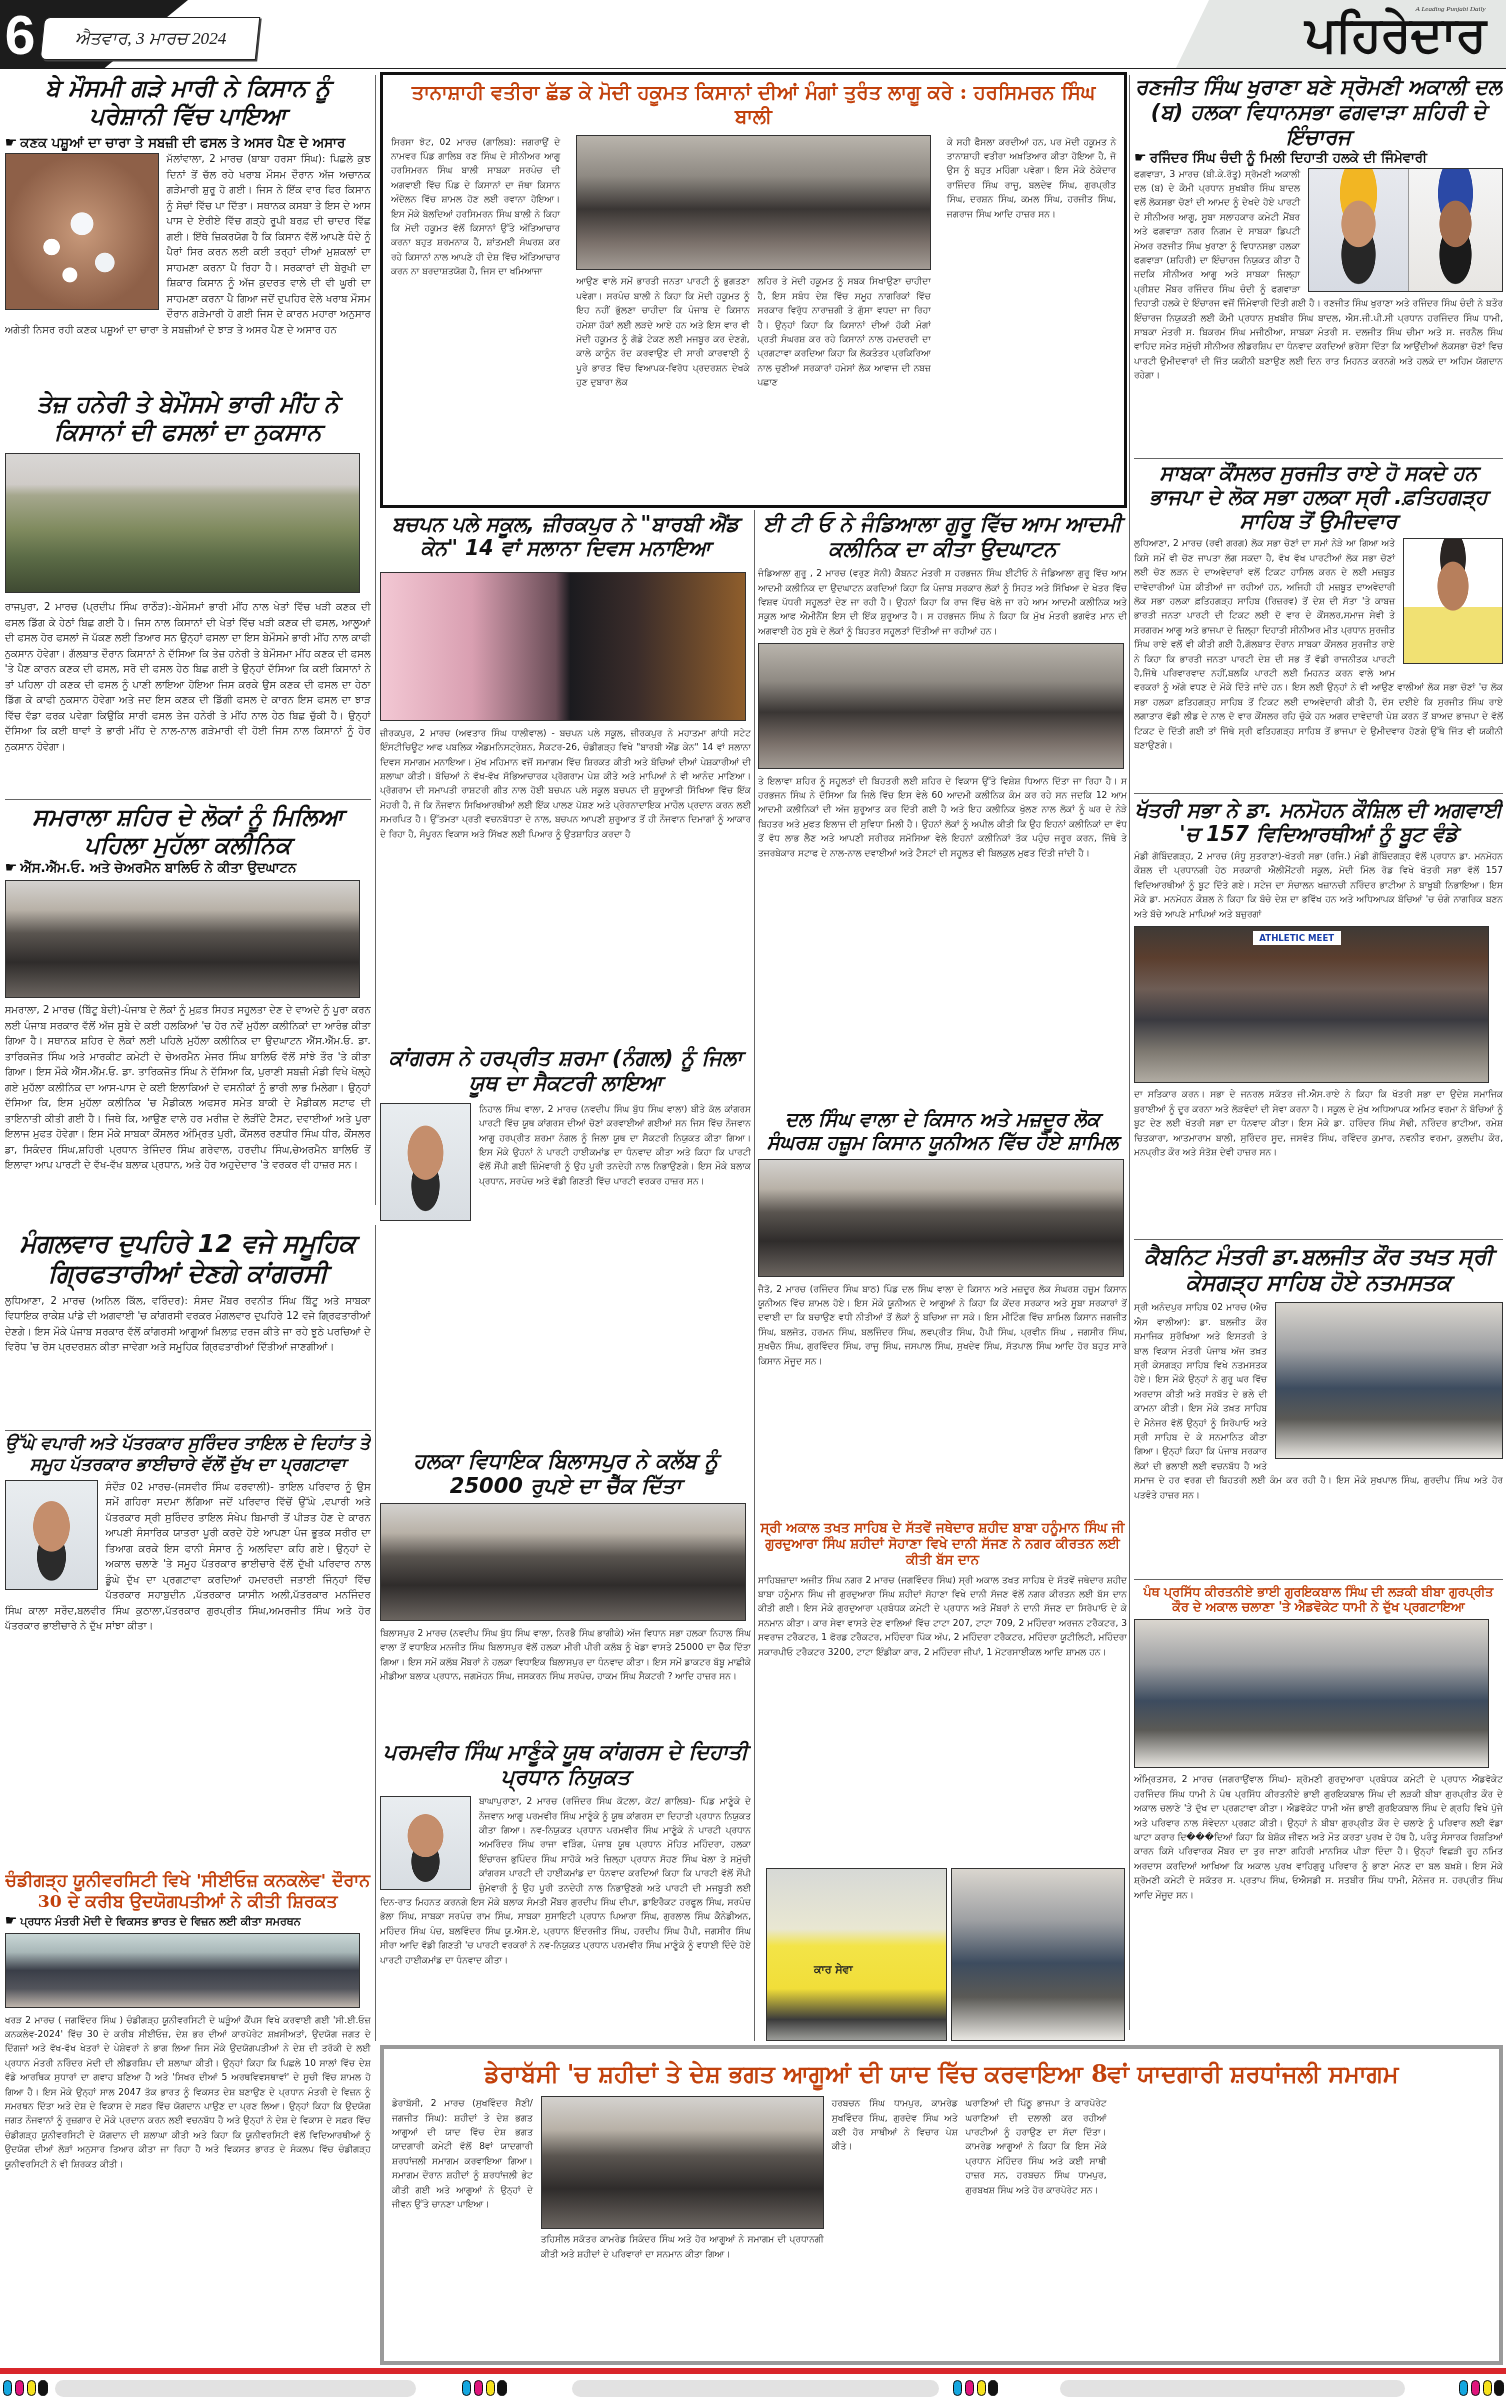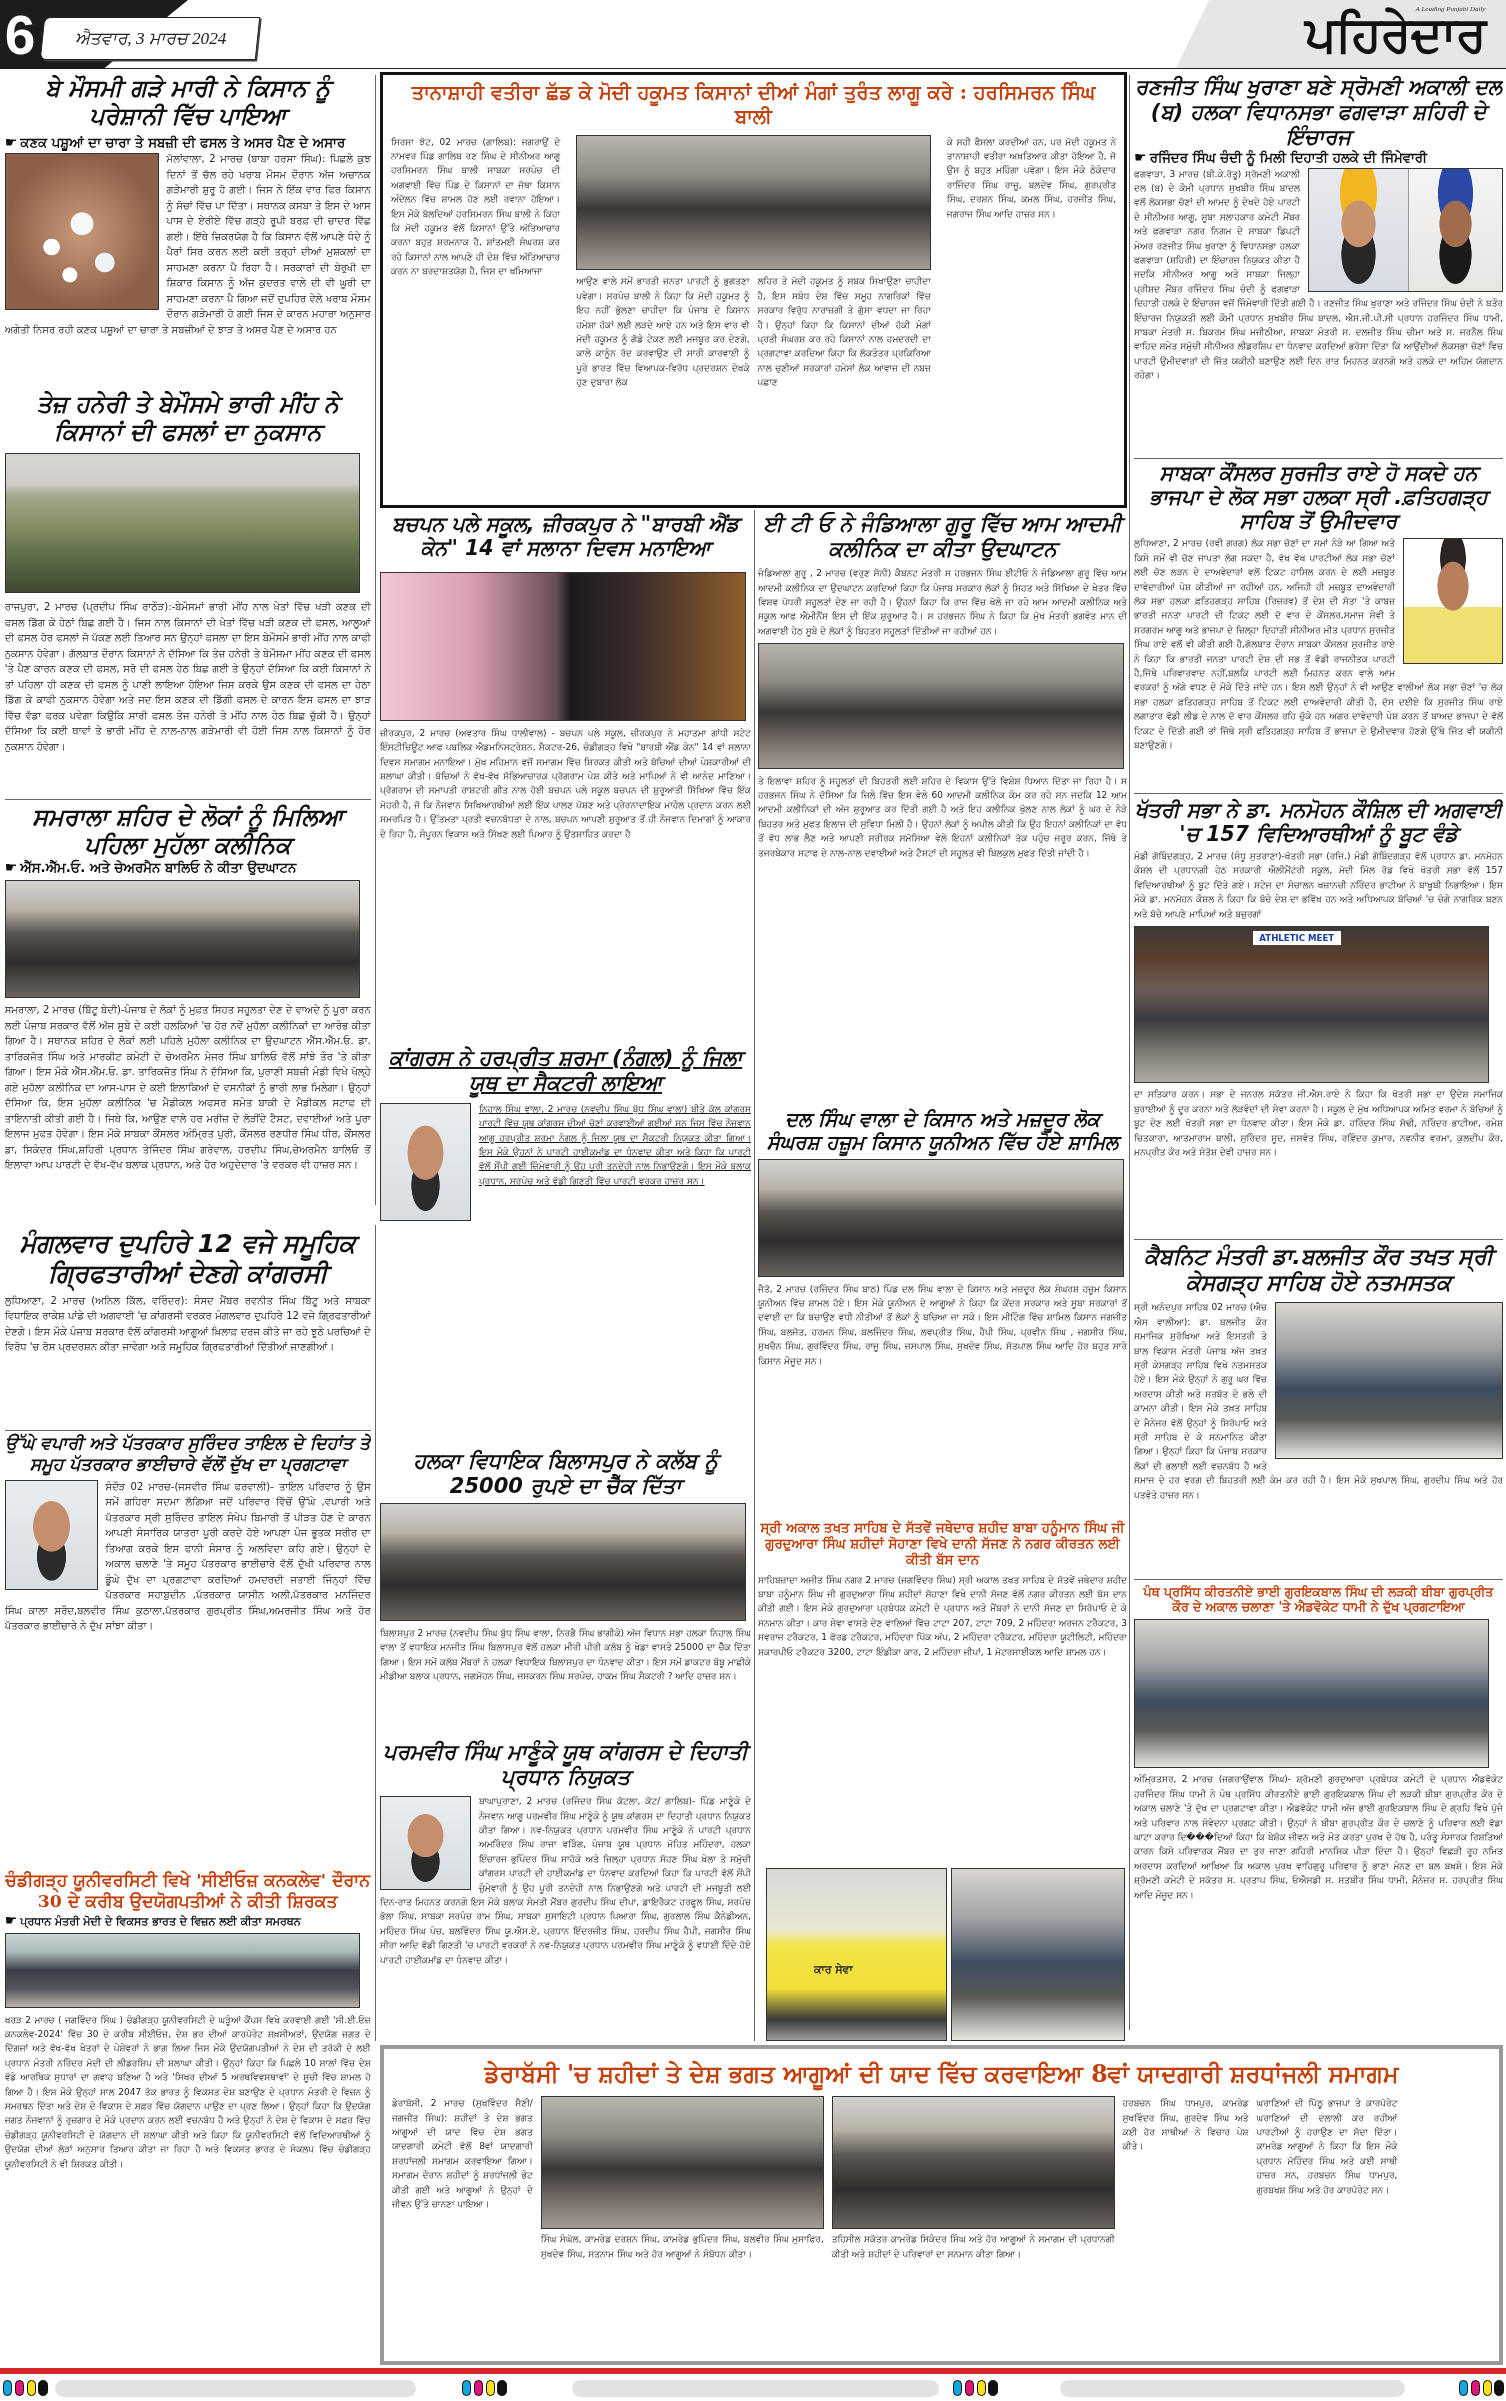--- a/index.html
+++ b/index.html
@@ -125,21 +125,21 @@
     <p class="body cond">ਕੇ ਸਹੀ ਫੈਸਲਾ ਕਰਦੀਆਂ ਹਨ, ਪਰ ਮੋਦੀ ਹਕੂਮਤ ਨੇ ਤਾਨਾਸ਼ਾਹੀ ਵਤੀਰਾ ਅਖ਼ਤਿਆਰ ਕੀਤਾ ਹੋਇਆ ਹੈ, ਜੋ ਉਸ ਨੂੰ ਬਹੁਤ ਮਹਿੰਗਾ ਪਵੇਗਾ। ਇਸ ਮੌਕੇ ਠੇਕੇਦਾਰ ਰਾਜਿੰਦਰ ਸਿੰਘ ਰਾਜੂ, ਬਲਦੇਵ ਸਿੰਘ, ਗੁਰਪ੍ਰੀਤ ਸਿੰਘ, ਦਰਸ਼ਨ ਸਿੰਘ, ਕਮਲ ਸਿੰਘ, ਹਰਜੀਤ ਸਿੰਘ, ਜਗਰਾਜ ਸਿੰਘ ਆਦਿ ਹਾਜ਼ਰ ਸਨ।</p>
   </div>
 </article>
 
 <article class="art" style="left:380px; top:512px; width:371px; height:440px;">
   <h2 class="hl" style="font-size:20.4px; margin-bottom:12px;">ਬਚਪਨ ਪਲੇ ਸਕੂਲ, ਜ਼ੀਰਕਪੁਰ ਨੇ "ਬਾਰਬੀ ਐਂਡ ਕੇਨ" 14 ਵਾਂ ਸਲਾਨਾ ਦਿਵਸ ਮਨਾਇਆ</h2>
   <div class="photo ph-stage" style="width:366px; height:149px; margin-bottom:4.7px;"></div>
   <p class="body cond">ਜ਼ੀਰਕਪੁਰ, 2 ਮਾਰਚ (ਅਵਤਾਰ ਸਿੰਘ ਧਾਲੀਵਾਲ) - ਬਚਪਨ ਪਲੇ ਸਕੂਲ, ਜ਼ੀਰਕਪੁਰ ਨੇ ਮਹਾਤਮਾ ਗਾਂਧੀ ਸਟੇਟ ਇੰਸਟੀਚਿਊਟ ਆਫ ਪਬਲਿਕ ਐਡਮਨਿਸਟ੍ਰੇਸ਼ਨ, ਸੈਕਟਰ-26, ਚੰਡੀਗੜ੍ਹ ਵਿਖੇ "ਬਾਰਬੀ ਐਂਡ ਕੇਨ" 14 ਵਾਂ ਸਲਾਨਾ ਦਿਵਸ ਸਮਾਗਮ ਮਨਾਇਆ। ਮੁੱਖ ਮਹਿਮਾਨ ਵਜੋਂ ਸਮਾਗਮ ਵਿੱਚ ਸ਼ਿਰਕਤ ਕੀਤੀ ਅਤੇ ਬੱਚਿਆਂ ਦੀਆਂ ਪੇਸ਼ਕਾਰੀਆਂ ਦੀ ਸ਼ਲਾਘਾ ਕੀਤੀ। ਬੱਚਿਆਂ ਨੇ ਵੱਖ-ਵੱਖ ਸੱਭਿਆਚਾਰਕ ਪ੍ਰੋਗਰਾਮ ਪੇਸ਼ ਕੀਤੇ ਅਤੇ ਮਾਪਿਆਂ ਨੇ ਵੀ ਆਨੰਦ ਮਾਣਿਆ। ਪ੍ਰੋਗਰਾਮ ਦੀ ਸਮਾਪਤੀ ਰਾਸ਼ਟਰੀ ਗੀਤ ਨਾਲ ਹੋਈ ਬਚਪਨ ਪਲੇ ਸਕੂਲ ਬਚਪਨ ਦੀ ਸ਼ੁਰੂਆਤੀ ਸਿੱਖਿਆ ਵਿੱਚ ਇੱਕ ਮੋਹਰੀ ਹੈ, ਜੋ ਕਿ ਨੌਜਵਾਨ ਸਿਖਿਆਰਥੀਆਂ ਲਈ ਇੱਕ ਪਾਲਣ ਪੋਸ਼ਣ ਅਤੇ ਪ੍ਰੇਰਨਾਦਾਇਕ ਮਾਹੌਲ ਪ੍ਰਦਾਨ ਕਰਨ ਲਈ ਸਮਰਪਿਤ ਹੈ। ਉੱਤਮਤਾ ਪ੍ਰਤੀ ਵਚਨਬੱਧਤਾ ਦੇ ਨਾਲ, ਬਚਪਨ ਆਪਣੀ ਸ਼ੁਰੂਆਤ ਤੋਂ ਹੀ ਨੌਜਵਾਨ ਦਿਮਾਗਾਂ ਨੂੰ ਆਕਾਰ ਦੇ ਰਿਹਾ ਹੈ, ਸੰਪੂਰਨ ਵਿਕਾਸ ਅਤੇ ਸਿੱਖਣ ਲਈ ਪਿਆਰ ਨੂੰ ਉਤਸ਼ਾਹਿਤ ਕਰਦਾ ਹੈ</p>
 </article>
 
-<article class="art" style="left:380px; top:1046px; width:371px; height:400px;text-decoration:underline;">
+<article class="art" style="left:380px; top:1046px; width:371px; height:400px;">
   <h2 class="hl" style="font-size:21px; margin-bottom:6.3px;">ਕਾਂਗਰਸ ਨੇ ਹਰਪ੍ਰੀਤ ਸ਼ਰਮਾ (ਨੰਗਲ) ਨੂੰ ਜਿਲਾ ਯੂਥ ਦਾ ਸੈਕਟਰੀ ਲਾਇਆ</h2>
   <div class="photo ph-portrait float-l" style="width:91px; height:118px;"></div>
   <p class="body cond">ਨਿਹਾਲ ਸਿੰਘ ਵਾਲਾ, 2 ਮਾਰਚ (ਨਵਦੀਪ ਸਿੰਘ ਬੁੱਧ ਸਿੰਘ ਵਾਲਾ) ਬੀਤੇ ਕੱਲ ਕਾਂਗਰਸ ਪਾਰਟੀ ਵਿੱਚ ਯੂਥ ਕਾਂਗਰਸ ਦੀਆਂ ਚੋਣਾਂ ਕਰਵਾਈਆਂ ਗਈਆਂ ਸਨ ਜਿਸ ਵਿੱਚ ਨੌਜਵਾਨ ਆਗੂ ਹਰਪ੍ਰੀਤ ਸ਼ਰਮਾ ਨੰਗਲ ਨੂੰ ਜਿਲਾ ਯੂਥ ਦਾ ਸੈਕਟਰੀ ਨਿਯੁਕਤ ਕੀਤਾ ਗਿਆ। ਇਸ ਮੌਕੇ ਉਹਨਾਂ ਨੇ ਪਾਰਟੀ ਹਾਈਕਮਾਂਡ ਦਾ ਧੰਨਵਾਦ ਕੀਤਾ ਅਤੇ ਕਿਹਾ ਕਿ ਪਾਰਟੀ ਵੱਲੋਂ ਸੌਂਪੀ ਗਈ ਜ਼ਿੰਮੇਵਾਰੀ ਨੂੰ ਉਹ ਪੂਰੀ ਤਨਦੇਹੀ ਨਾਲ ਨਿਭਾਉਣਗੇ। ਇਸ ਮੌਕੇ ਬਲਾਕ ਪ੍ਰਧਾਨ, ਸਰਪੰਚ ਅਤੇ ਵੱਡੀ ਗਿਣਤੀ ਵਿੱਚ ਪਾਰਟੀ ਵਰਕਰ ਹਾਜ਼ਰ ਸਨ।</p>
 </article>
 
 <article class="art" style="left:380px; top:1449px; width:371px; height:290px;">
   <h2 class="hl" style="font-size:21px; margin-bottom:4.7px;">ਹਲਕਾ ਵਿਧਾਇਕ ਬਿਲਾਸਪੁਰ ਨੇ ਕਲੱਬ ਨੂੰ 25000 ਰੁਪਏ ਦਾ ਚੈੱਕ ਦਿੱਤਾ</h2>
   <div class="photo ph-group" style="width:366px; height:118px; margin-bottom:4.7px;"></div>
   <p class="body cond">ਬਿਲਾਸਪੁਰ 2 ਮਾਰਚ (ਨਵਦੀਪ ਸਿੰਘ ਬੁੱਧ ਸਿੰਘ ਵਾਲਾ, ਨਿਰਭੈ ਸਿੰਘ ਭਾਗੀਕੇ) ਅੱਜ ਵਿਧਾਨ ਸਭਾ ਹਲਕਾ ਨਿਹਾਲ ਸਿੰਘ ਵਾਲਾ ਤੋਂ ਵਧਾਇਕ ਮਨਜੀਤ ਸਿੰਘ ਬਿਲਾਸਪੁਰ ਵੱਲੋਂ ਹਲਕਾ ਮੀਰੀ ਪੀਰੀ ਕਲੱਬ ਨੂੰ ਖੇਡਾ ਵਾਸਤੇ 25000 ਦਾ ਚੈੱਕ ਦਿੱਤਾ ਗਿਆ। ਇਸ ਸਮੇਂ ਕਲੱਬ ਮੈਂਬਰਾਂ ਨੇ ਹਲਕਾ ਵਿਧਾਇਕ ਬਿਲਾਸਪੁਰ ਦਾ ਧੰਨਵਾਦ ਕੀਤਾ। ਇਸ ਸਮੇਂ ਡਾਕਟਰ ਬੱਬੂ ਮਾਛੀਕੇ ਮੀਡੀਆ ਬਲਾਕ ਪ੍ਰਧਾਨ, ਜਗਮੋਹਨ ਸਿੰਘ, ਜਸਕਰਨ ਸਿੰਘ ਸਰਪੰਚ, ਹਾਕਮ ਸਿੰਘ ਸੈਕਟਰੀ ? ਆਦਿ ਹਾਜ਼ਰ ਸਨ।</p>
 </article>
@@ -212,24 +212,20 @@
   <h2 class="hl-serif" style="font-size:12.6px; margin:4.7px 0;">ਪੰਥ ਪ੍ਰਸਿੱਧ ਕੀਰਤਨੀਏ ਭਾਈ ਗੁਰਇਕਬਾਲ ਸਿੰਘ ਦੀ ਲੜਕੀ ਬੀਬਾ ਗੁਰਪ੍ਰੀਤ ਕੌਰ ਦੇ ਅਕਾਲ ਚਲਾਣਾ 'ਤੇ ਐਡਵੋਕੇਟ ਧਾਮੀ ਨੇ ਦੁੱਖ ਪ੍ਰਗਟਾਇਆ</h2>
   <div class="photo ph-seated" style="width:355px; height:149px; margin-bottom:4.7px;"></div>
   <p class="body cond">ਅੰਮ੍ਰਿਤਸਰ, 2 ਮਾਰਚ (ਜਗਰਾਉਂਵਾਲ ਸਿੰਘ)- ਸ਼੍ਰੋਮਣੀ ਗੁਰਦੁਆਰਾ ਪ੍ਰਬੰਧਕ ਕਮੇਟੀ ਦੇ ਪ੍ਰਧਾਨ ਐਡਵੋਕੇਟ ਹਰਜਿੰਦਰ ਸਿੰਘ ਧਾਮੀ ਨੇ ਪੰਥ ਪ੍ਰਸਿੱਧ ਕੀਰਤਨੀਏ ਭਾਈ ਗੁਰਇਕਬਾਲ ਸਿੰਘ ਦੀ ਲੜਕੀ ਬੀਬਾ ਗੁਰਪ੍ਰੀਤ ਕੌਰ ਦੇ ਅਕਾਲ ਚਲਾਣੇ 'ਤੇ ਦੁੱਖ ਦਾ ਪ੍ਰਗਟਾਵਾ ਕੀਤਾ। ਐਡਵੋਕੇਟ ਧਾਮੀ ਅੱਜ ਭਾਈ ਗੁਰਇਕਬਾਲ ਸਿੰਘ ਦੇ ਗ੍ਰਹਿ ਵਿਖੇ ਪੁੱਜੇ ਅਤੇ ਪਰਿਵਾਰ ਨਾਲ ਸੰਵੇਦਨਾ ਪ੍ਰਗਟ ਕੀਤੀ। ਉਨ੍ਹਾਂ ਨੇ ਬੀਬਾ ਗੁਰਪ੍ਰੀਤ ਕੌਰ ਦੇ ਚਲਾਣੇ ਨੂੰ ਪਰਿਵਾਰ ਲਈ ਵੱਡਾ ਘਾਟਾ ਕਰਾਰ ਦਿ���ਦਿਆਂ ਕਿਹਾ ਕਿ ਬੇਸ਼ੱਕ ਜੀਵਨ ਅਤੇ ਮੌਤ ਕਰਤਾ ਪੁਰਖ ਦੇ ਹੱਥ ਹੈ, ਪਰੰਤੂ ਸੰਸਾਰਕ ਰਿਸ਼ਤਿਆਂ ਕਾਰਨ ਕਿਸੇ ਪਰਿਵਾਰਕ ਮੈਂਬਰ ਦਾ ਤੁਰ ਜਾਣਾ ਗਹਿਰੀ ਮਾਨਸਿਕ ਪੀੜਾ ਦਿੰਦਾ ਹੈ। ਉਨ੍ਹਾਂ ਵਿਛੜੀ ਰੂਹ ਨਮਿਤ ਅਰਦਾਸ ਕਰਦਿਆਂ ਆਖਿਆ ਕਿ ਅਕਾਲ ਪੁਰਖ ਵਾਹਿਗੁਰੂ ਪਰਿਵਾਰ ਨੂੰ ਭਾਣਾ ਮੰਨਣ ਦਾ ਬਲ ਬਖ਼ਸ਼ੇ। ਇਸ ਮੌਕੇ ਸ਼੍ਰੋਮਣੀ ਕਮੇਟੀ ਦੇ ਸਕੱਤਰ ਸ. ਪ੍ਰਤਾਪ ਸਿੰਘ, ਓਐਸਡੀ ਸ. ਸਤਬੀਰ ਸਿੰਘ ਧਾਮੀ, ਮੈਨੇਜਰ ਸ. ਹਰਪ੍ਰੀਤ ਸਿੰਘ ਆਦਿ ਮੌਜੂਦ ਸਨ।</p>
 </article>
 
 <article class="art boxed-grey" style="left:380px; top:2045px; width:1123px; height:320px; padding:6.3px 7.9px;">
   <h1 class="hl-serif" style="font-size:23.6px; margin:4.7px 0 7.9px;">ਡੇਰਾਬੱਸੀ 'ਚ ਸ਼ਹੀਦਾਂ ਤੇ ਦੇਸ਼ ਭਗਤ ਆਗੂਆਂ ਦੀ ਯਾਦ ਵਿੱਚ ਕਰਵਾਇਆ 8ਵਾਂ ਯਾਦਗਾਰੀ ਸ਼ਰਧਾਂਜਲੀ ਸਮਾਗਮ</h1>
   <div style="display:flex; gap:7.9px;">
     <p class="body cond" style="width:141px;">ਡੇਰਾਬੱਸੀ, 2 ਮਾਰਚ (ਸੁਖਵਿੰਦਰ ਸੈਣੀ/ ਜਗਜੀਤ ਸਿੰਘ): ਸ਼ਹੀਦਾਂ ਤੇ ਦੇਸ਼ ਭਗਤ ਆਗੂਆਂ ਦੀ ਯਾਦ ਵਿੱਚ ਦੇਸ਼ ਭਗਤ ਯਾਦਗਾਰੀ ਕਮੇਟੀ ਵੱਲੋਂ 8ਵਾਂ ਯਾਦਗਾਰੀ ਸ਼ਰਧਾਂਜਲੀ ਸਮਾਗਮ ਕਰਵਾਇਆ ਗਿਆ। ਸਮਾਗਮ ਦੌਰਾਨ ਸ਼ਹੀਦਾਂ ਨੂੰ ਸ਼ਰਧਾਂਜਲੀ ਭੇਟ ਕੀਤੀ ਗਈ ਅਤੇ ਆਗੂਆਂ ਨੇ ਉਨ੍ਹਾਂ ਦੇ ਜੀਵਨ ਉੱਤੇ ਚਾਨਣਾ ਪਾਇਆ।</p>
     <div style="width:283px;">
-      <div class="photo ph-group2" style="width:100%; height:133px; margin-bottom:3.1px;"></div>
-      <p class="body cond">ਸਿੰਘ ਸੰਘੋਲ, ਕਾਮਰੇਡ ਦਰਸ਼ਨ ਸਿੰਘ, ਕਾਮਰੇਡ ਭੁਪਿੰਦਰ ਸਿੰਘ, ਬਲਵੀਰ ਸਿੰਘ ਮੁਸਾਫਿਰ, ਸੁਖਦੇਵ ਸਿੰਘ, ਸਤਨਾਮ ਸਿੰਘ ਅਤੇ ਹੋਰ ਆਗੂਆਂ ਨੇ ਸੰਬੋਧਨ ਕੀਤਾ।</p>
-    </div>
-    <div style="width:283px;">
       <div class="photo ph-group" style="width:100%; height:133px; margin-bottom:3.1px;"></div>
       <p class="body cond">ਤਹਿਸੀਲ ਸਕੱਤਰ ਕਾਮਰੇਡ ਸਿਕੰਦਰ ਸਿੰਘ ਅਤੇ ਹੋਰ ਆਗੂਆਂ ਨੇ ਸਮਾਗਮ ਦੀ ਪ੍ਰਧਾਨਗੀ ਕੀਤੀ ਅਤੇ ਸ਼ਹੀਦਾਂ ਦੇ ਪਰਿਵਾਰਾਂ ਦਾ ਸਨਮਾਨ ਕੀਤਾ ਗਿਆ।</p>
     </div>
     <p class="body cond" style="width:126px;">ਹਰਬਚਨ ਸਿੰਘ ਧਾਮਪੁਰ, ਕਾਮਰੇਡ ਸੁਖਵਿੰਦਰ ਸਿੰਘ, ਗੁਰਦੇਵ ਸਿੰਘ ਅਤੇ ਕਈ ਹੋਰ ਸਾਥੀਆਂ ਨੇ ਵਿਚਾਰ ਪੇਸ਼ ਕੀਤੇ।</p>
     <p class="body cond" style="width:141px;">ਘਰਾਣਿਆਂ ਦੀ ਪਿੱਠੂ ਭਾਜਪਾ ਤੇ ਕਾਰਪੋਰੇਟ ਘਰਾਣਿਆਂ ਦੀ ਦਲਾਲੀ ਕਰ ਰਹੀਆਂ ਪਾਰਟੀਆਂ ਨੂੰ ਹਰਾਉਣ ਦਾ ਸੱਦਾ ਦਿੱਤਾ। ਕਾਮਰੇਡ ਆਗੂਆਂ ਨੇ ਕਿਹਾ ਕਿ ਇਸ ਮੌਕੇ ਪ੍ਰਧਾਨ ਮੋਹਿੰਦਰ ਸਿੰਘ ਅਤੇ ਕਈ ਸਾਥੀ ਹਾਜ਼ਰ ਸਨ, ਹਰਬਚਨ ਸਿੰਘ ਧਾਮਪੁਰ, ਗੁਰਬਖਸ਼ ਸਿੰਘ ਅਤੇ ਹੋਰ ਕਾਰਪੋਰੇਟ ਸਨ।</p>
   </div>
 </article>
 
 <div class="footer-red"></div>
 

